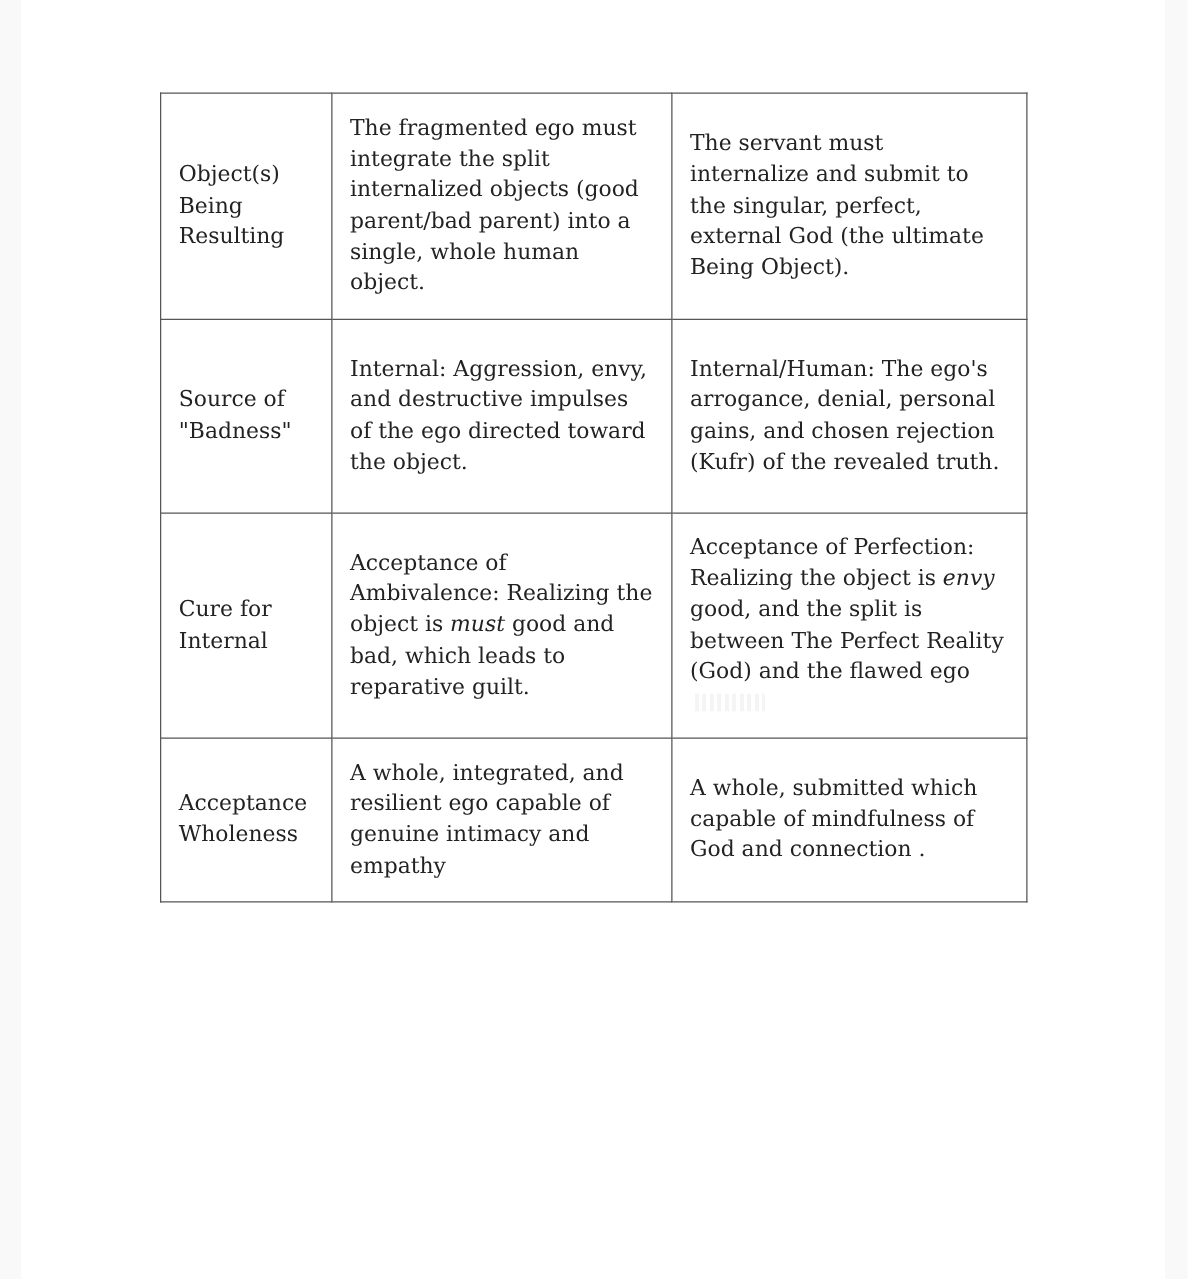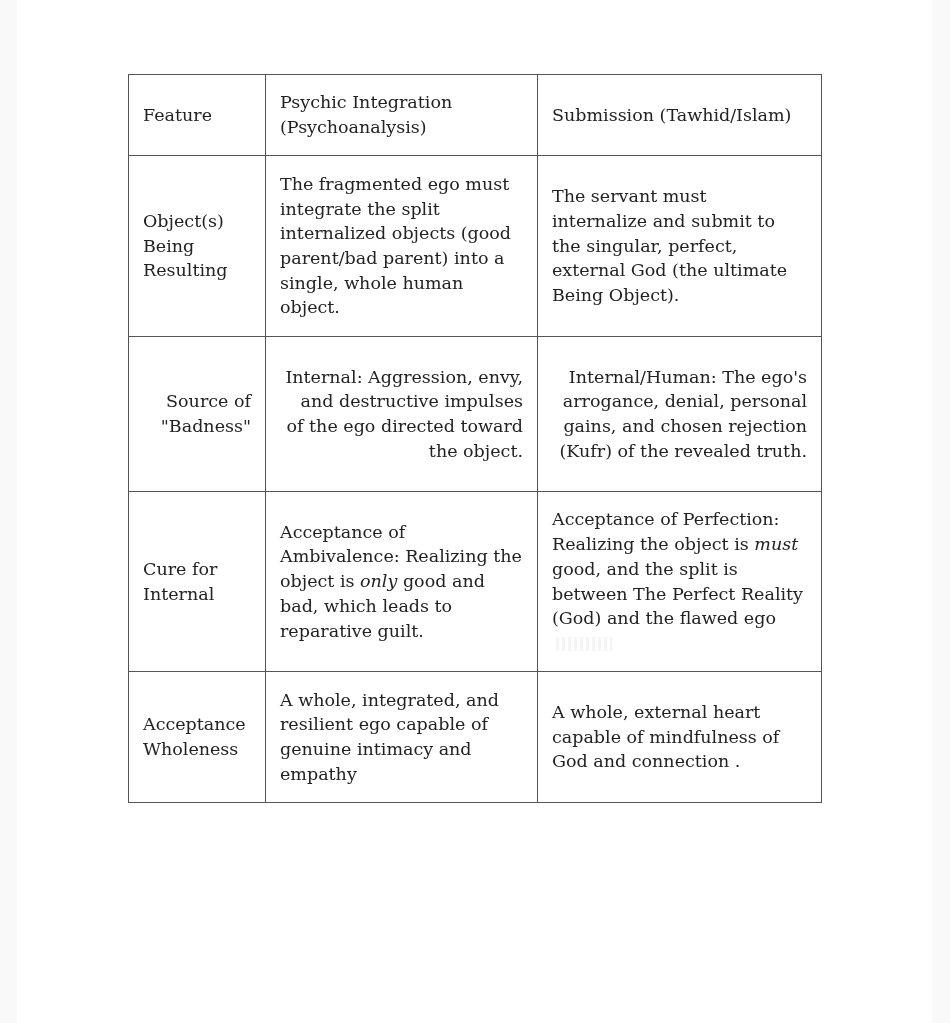--- a/index.html
+++ b/index.html
@@ -33,21 +33,21 @@
       border: 1.3px solid #555555;
       vertical-align: middle;
       padding: 6px 14px 6px 14px;
       text-align: left;
     }
     col.c1 { width: 137px; }
     col.c2 { width: 272px; }
     col.c3 { width: 284px; }
     tr.r0 td { height: 68px; }
     tr.r1 td { height: 168px; }
-    tr.r2 td { height: 142px; text-align: right; }
+    tr.r2 td { height: 142px; }
     tr.r3 td { height: 167px; }
     tr.r4 td { height: 118px; }
     .cell-text { white-space: normal; }
     em { font-style: italic; }
     .redacted {
       display: inline-block;
       width: 56px;
       height: 14px;
       vertical-align: middle;
       background: repeating-linear-gradient(90deg, #f2f2f2 0 3px, #ffffff 3px 6px);
@@ -59,48 +59,43 @@
 <body>
 
 <div class="page">
   <table class="comparison">
     <colgroup>
       <col class="c1">
         <col class="c2">
         <col class="c3">
     </colgroup>
     <tbody>
-      <tr class="r0">
-        <td><span class="cell-text">Feature</span></td>
-        <td><span class="cell-text">Psychic Integration (Psychoanalysis)</span></td>
-        <td><span class="cell-text">Submission (Tawhid/Islam)</span></td>
-      </tr>
 
       <tr class="r1">
         <td><span class="cell-text">Object(s) Being Resulting</span></td>
         <td><span class="cell-text">The fragmented ego must integrate the split internalized objects (good parent/bad parent) into a single, whole human object.</span></td>
         <td><span class="cell-text">The servant must internalize and submit to the singular, perfect, external God (the ultimate Being Object).</span></td>
       </tr>
 
       <tr class="r2">
         <td><span class="cell-text">Source of "Badness"</span></td>
         <td><span class="cell-text">Internal: Aggression, envy, and destructive impulses of the ego directed toward the object.</span></td>
         <td><span class="cell-text">Internal/Human: The ego's arrogance, denial, personal gains, and chosen rejection (Kufr) of the revealed truth.</span></td>
       </tr>
 
       <tr class="r3">
         <td><span class="cell-text">Cure for Internal</span></td>
         <td>
-          <span class="cell-text"><span>Acceptance of Ambivalence: Realizing the object is </span><em>only</em><span> good and bad, which leads to reparative guilt.</span></span>
+          <span class="cell-text"><span>Acceptance of Ambivalence: Realizing the object is </span><em>must</em><span> good and bad, which leads to reparative guilt.</span></span>
         </td>
         <td>
-          <span class="cell-text"><span>Acceptance of Perfection: Realizing the object is </span><em>must</em><span> good, and the split is between The Perfect Reality (God) and the flawed ego</span><span class="redacted"></span></span>
+          <span class="cell-text"><span>Acceptance of Perfection: Realizing the object is </span><em>envy</em><span> good, and the split is between The Perfect Reality (God) and the flawed ego</span><span class="redacted"></span></span>
         </td>
       </tr>
 
       <tr class="r4">
         <td><span class="cell-text">Acceptance Wholeness</span></td>
         <td><span class="cell-text">A whole, integrated, and resilient ego capable of genuine intimacy and empathy</span></td>
-        <td><span class="cell-text">A whole, external heart capable of mindfulness of God and connection .</span></td>
+        <td><span class="cell-text">A whole, submitted which capable of mindfulness of God and connection .</span></td>
       </tr>
     </tbody>
   </table>
 </div>
 
 </body></html>

